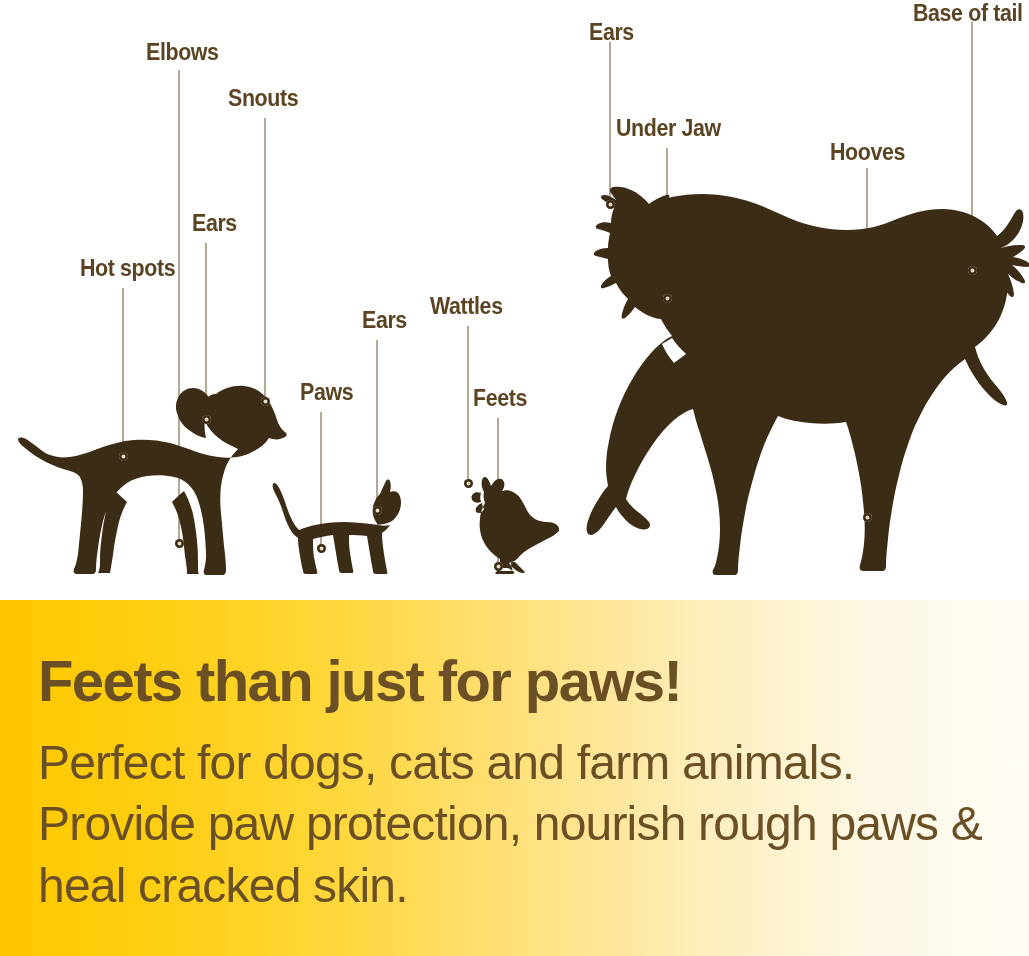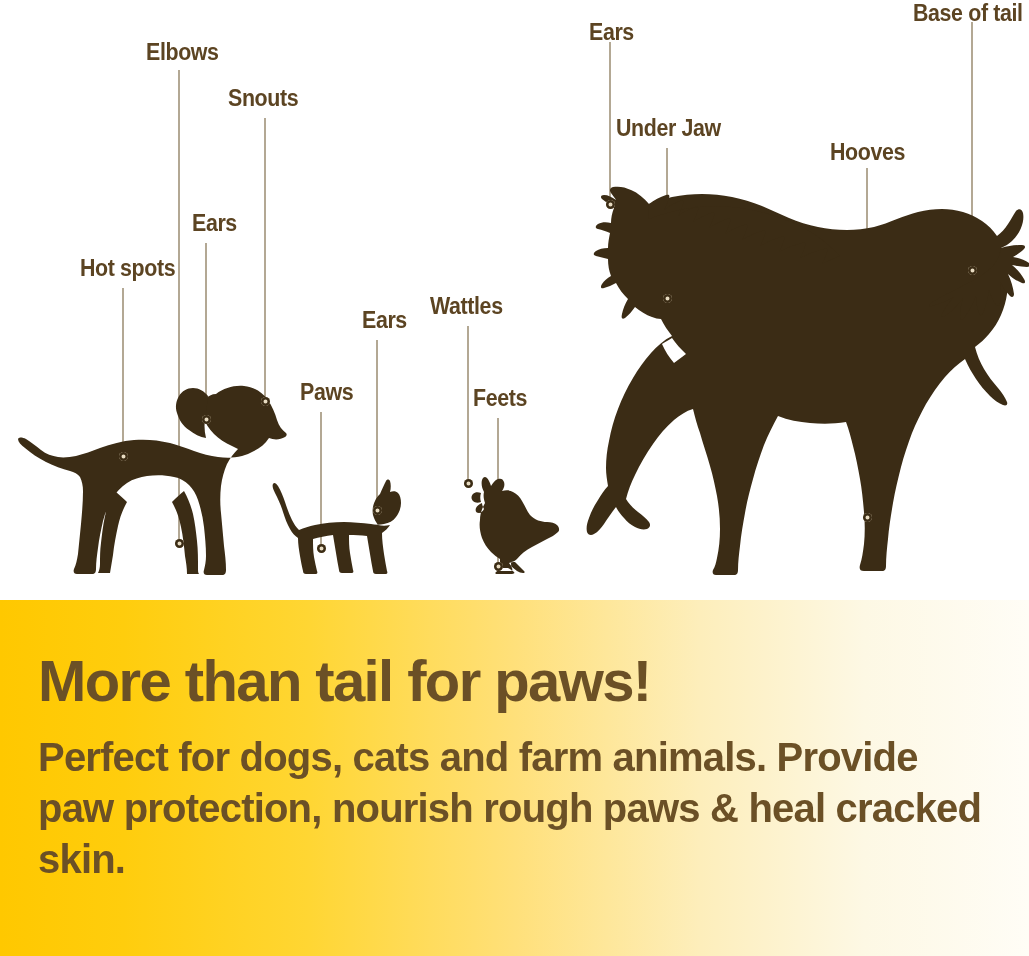--- a/index.html
+++ b/index.html
@@ -94,22 +94,22 @@
     letter-spacing: -1.6px;
     white-space: nowrap;
   }
   #subcopy {
     position: absolute;
     left: 38px;
     top: 132px;
     width: 950px;
     color: #6b5026;
     font-family: "Liberation Sans", sans-serif;
-    font-weight: bold;
-    font-size: 40px;
+    font-weight: normal;
+    font-size: 48px;
     line-height: 1.28;
     letter-spacing: -0.8px;
   }
 </style>
 </head>
 <body>
 
 <div id="canvas">
 
   <div id="diagram">
@@ -559,17 +559,17 @@
     <span class="lbl" style="left:430px; top:295px;">Wattles</span>
     <span class="lbl" style="left:473px; top:387px;">Feets</span>
     <span class="lbl" style="left:589px; top:21px;">Ears</span>
     <span class="lbl" style="left:616px; top:117px;">Under Jaw</span>
     <span class="lbl" style="left:830px; top:141px;">Hooves</span>
     <span class="lbl" style="left:913px; top:2px;">Base of tail</span>
 
   </div>
 
   <div id="banner">
-    <div id="headline">More than tail for paws!</div>
+    <div id="headline">Feets than just for paws!</div>
     <div id="subcopy">Perfect for dogs, cats and farm animals. Provide paw protection, nourish rough paws &amp; heal cracked skin.</div>
   </div>
 
 </div>
 
 </body></html>

